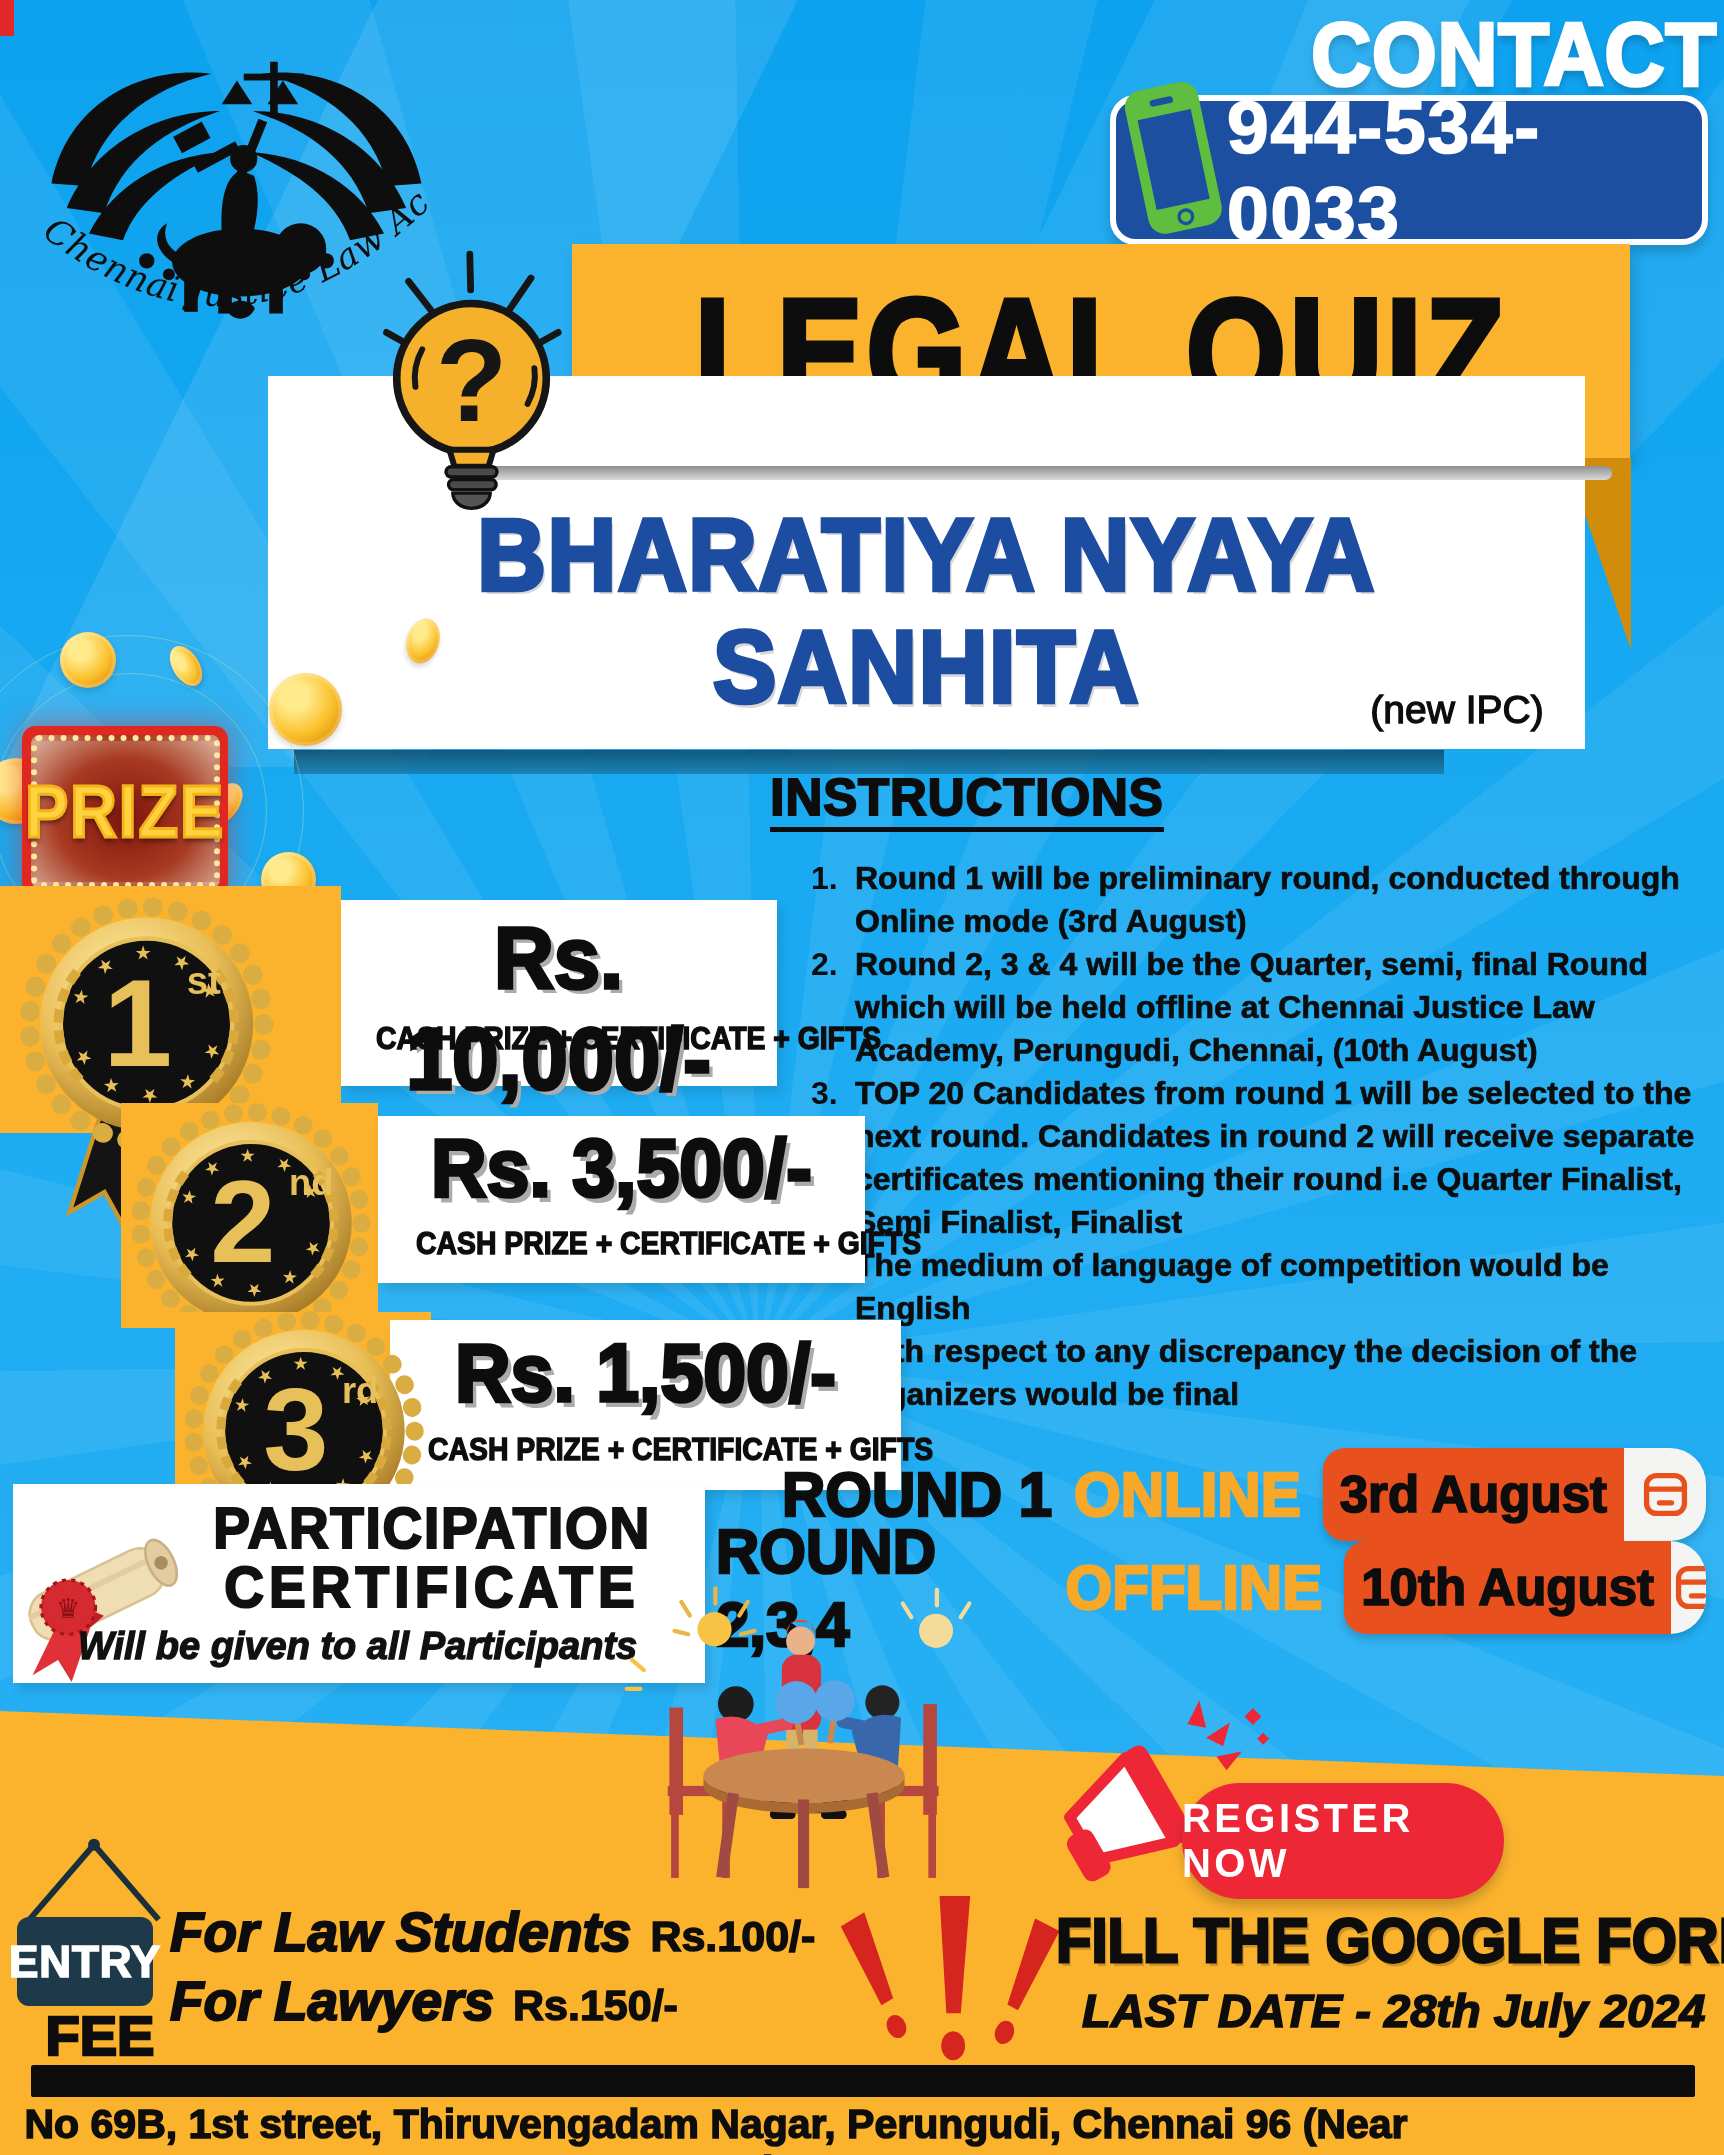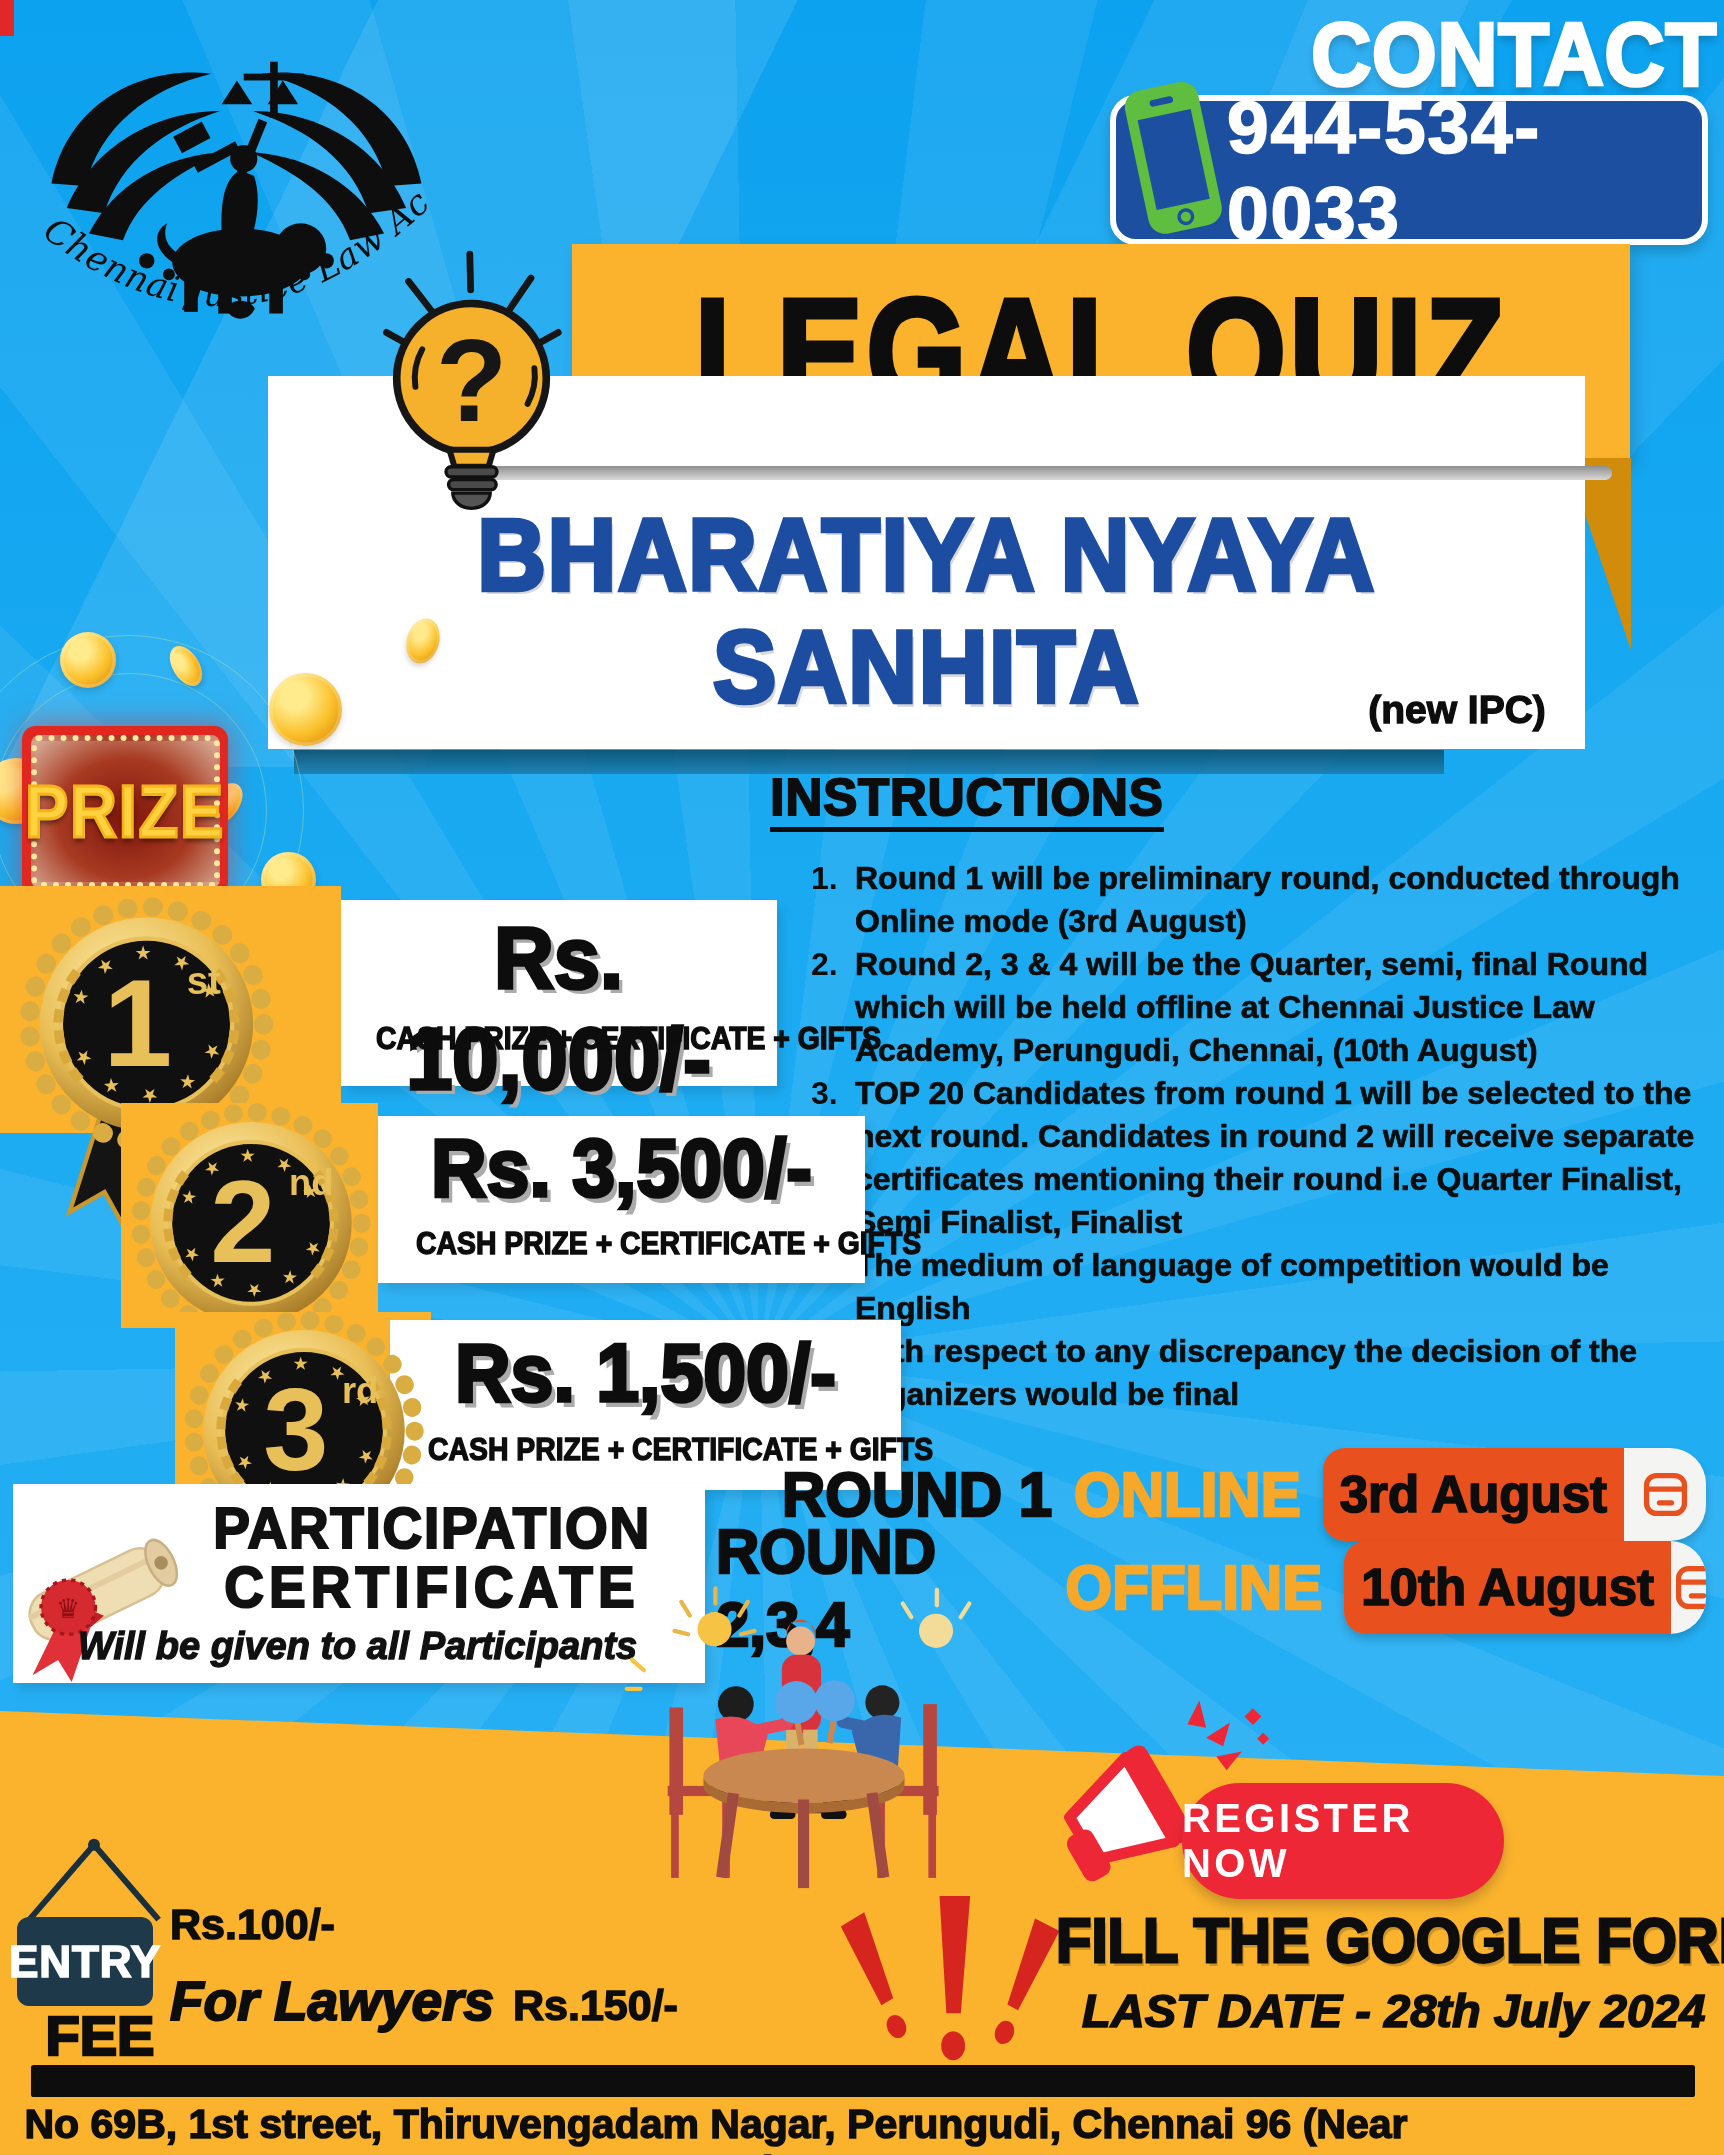--- a/index.html
+++ b/index.html
@@ -37,21 +37,21 @@
     clip-path:polygon(0 0,100% 0,100% 100%);}
   .graybar{left:474px;top:466px;width:1138px;height:13.6px;
     background:linear-gradient(180deg,#8f8f8f,#d9d9d9);border-radius:6.8px;}
 
   .titlebox{left:268px;top:376px;width:1317px;height:373px;background:#fff;}
   .titleshadow{left:294px;top:750px;width:1150px;height:24px;
     background:linear-gradient(180deg,#0C4A66,#1B7BAD);opacity:.85;}
   .bns{left:268px;top:498px;width:1317px;text-align:center;color:#1C4DA1;line-height:104px;
     font-size:95px;font-weight:900;-webkit-text-stroke:4.3px #1C4DA1;letter-spacing:1.7px;
     transform:scaleY(1.08);transform-origin:top center;text-shadow:3.4px 4.3px 0 rgba(0,0,0,.15);}
-  .newipc{left:1329px;top:688px;width:256px;color:#0d0d0d;font-size:39px;font-weight:700;
+  .newipc{left:1329px;top:688px;width:256px;color:#0d0d0d;font-size:39px;font-weight:400;
     -webkit-text-stroke:1.3px #0d0d0d;text-align:center;}
 
   
   .insthead{left:750px;top:768px;width:434px;text-align:center;}
   .insthead span{display:inline-block;color:#0d0d0d;font-size:51px;font-weight:900;
     -webkit-text-stroke:2.1px #0d0d0d;letter-spacing:0.9px;border-bottom:5.1px solid #0d0d0d;padding-bottom:0;}
   .instlist{left:811px;top:857px;width:913px;}
   .instlist .item{display:flex;margin:0;}
   .instlist .num{width:44px;flex:none;font-size:32px;font-weight:700;color:#0d0d0d;line-height:43px;}
   .instlist .txt{flex:1;font-size:32px;font-weight:700;color:#0d0d0d;line-height:43px;
@@ -428,20 +428,21 @@
   <svg class="abs" style="left:8.5px;top:1838px" width="170" height="85" viewBox="0 0 200 100">
     <line x1="100" y1="8" x2="24" y2="96" stroke="#1A2F3C" stroke-width="7"></line>
     <line x1="100" y1="8" x2="176" y2="96" stroke="#1A2F3C" stroke-width="7"></line>
     <circle cx="100" cy="8" r="7" fill="#1A2F3C"></circle>
   </svg>
   <div class="abs entry-sign">
     <span>ENTRY</span>
   </div>
   <div class="abs fee-word">FEE</div>
   <div class="abs feerow" style="top:1900px">
+    <div class="who">For Law Students</div>
     <div class="amt">Rs.100/-</div>
   </div>
   <div class="abs feerow" style="top:1969px">
     <div class="who">For Lawyers</div>
     <div class="amt">Rs.150/-</div>
   </div>
 
   <svg class="abs" style="left:839px;top:1884px" width="230" height="200" viewBox="0 0 270 235" fill="#D6251F">
     <g transform="rotate(-24 44 110)">
       <polygon points="30,38 62,34 52,140 36,142"></polygon>

